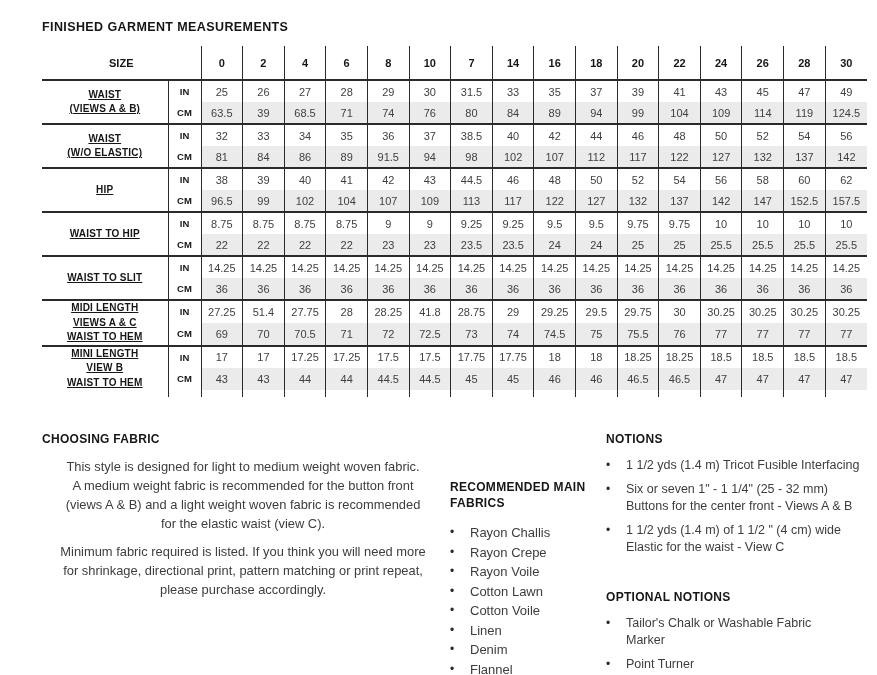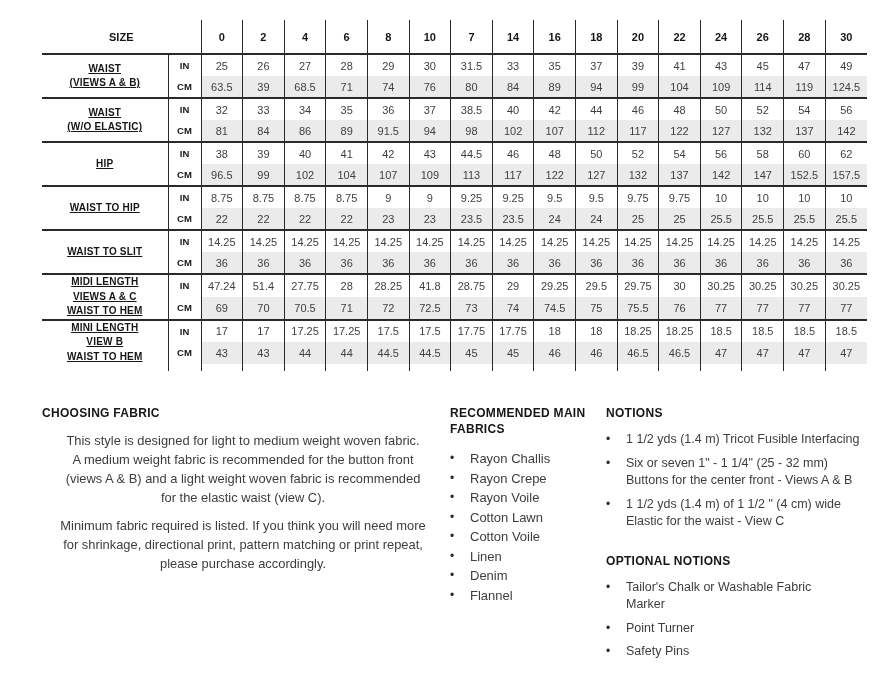--- a/index.html
+++ b/index.html
@@ -50,28 +50,29 @@
   .col-left p {
     font-size: 12.9px; line-height: 19px; color: #3d3d3d;
     margin: 0 0 9px 0; white-space: pre-line; text-align: center;
   }
   ul.blist { list-style: none; margin: 0; padding: 0; }
   ul.blist li { display: flex; color: #3d3d3d; }
   ul.blist .bullet { width: 20px; flex: none; font-size: 12px; color: #2a2a2a; }
   ul.fabrics li { font-size: 13px; line-height: 19.5px; }
   ul.notions li { font-size: 12.5px; line-height: 17.5px; margin-bottom: 6px; }
   ul.notions li .txt { white-space: pre-line; }
-  h2.sec.optional { margin-top: 22px; }
-  .col-mid h2.sec { margin-bottom: 12px; }
+  h2.sec.optional { margin-top: 32px; }
+  .col-mid h2.sec { margin-bottom: 12px; margin-top: 48px; }
 </style>
 </head>
 <body>
 
 <div class="page">
 
+  <h1 class="doc-title">FINISHED GARMENT MEASUREMENTS</h1>
 
   <table class="meas">
     <colgroup>
       <col style="width:126px">
         <col style="width:33px">
     </colgroup>
     <thead>
         <tr>
           <th class="hb" colspan="2">SIZE</th>
           <th class="bl hb">0</th>
@@ -284,21 +285,21 @@
           <td class="data bl">36</td>
           <td class="data bl">36</td>
           <td class="data bl">36</td>
           <td class="data bl">36</td>
           <td class="data bl">36</td>
           <td class="data bl">36</td>
         </tr>
         <tr class="r-in">
           <td class="label" rowspan="2"><span>MIDI LENGTH</span><br><span>VIEWS A &amp; C</span><br><span>WAIST TO HEM</span></td>
           <td class="unit bl">IN</td>
-          <td class="data bl">47.24</td>
+          <td class="data bl">27.25</td>
           <td class="data bl">51.4</td>
           <td class="data bl">27.75</td>
           <td class="data bl">28</td>
           <td class="data bl">28.25</td>
           <td class="data bl">41.8</td>
           <td class="data bl">28.75</td>
           <td class="data bl">29</td>
           <td class="data bl">29.25</td>
           <td class="data bl">29.5</td>
           <td class="data bl">29.75</td>

